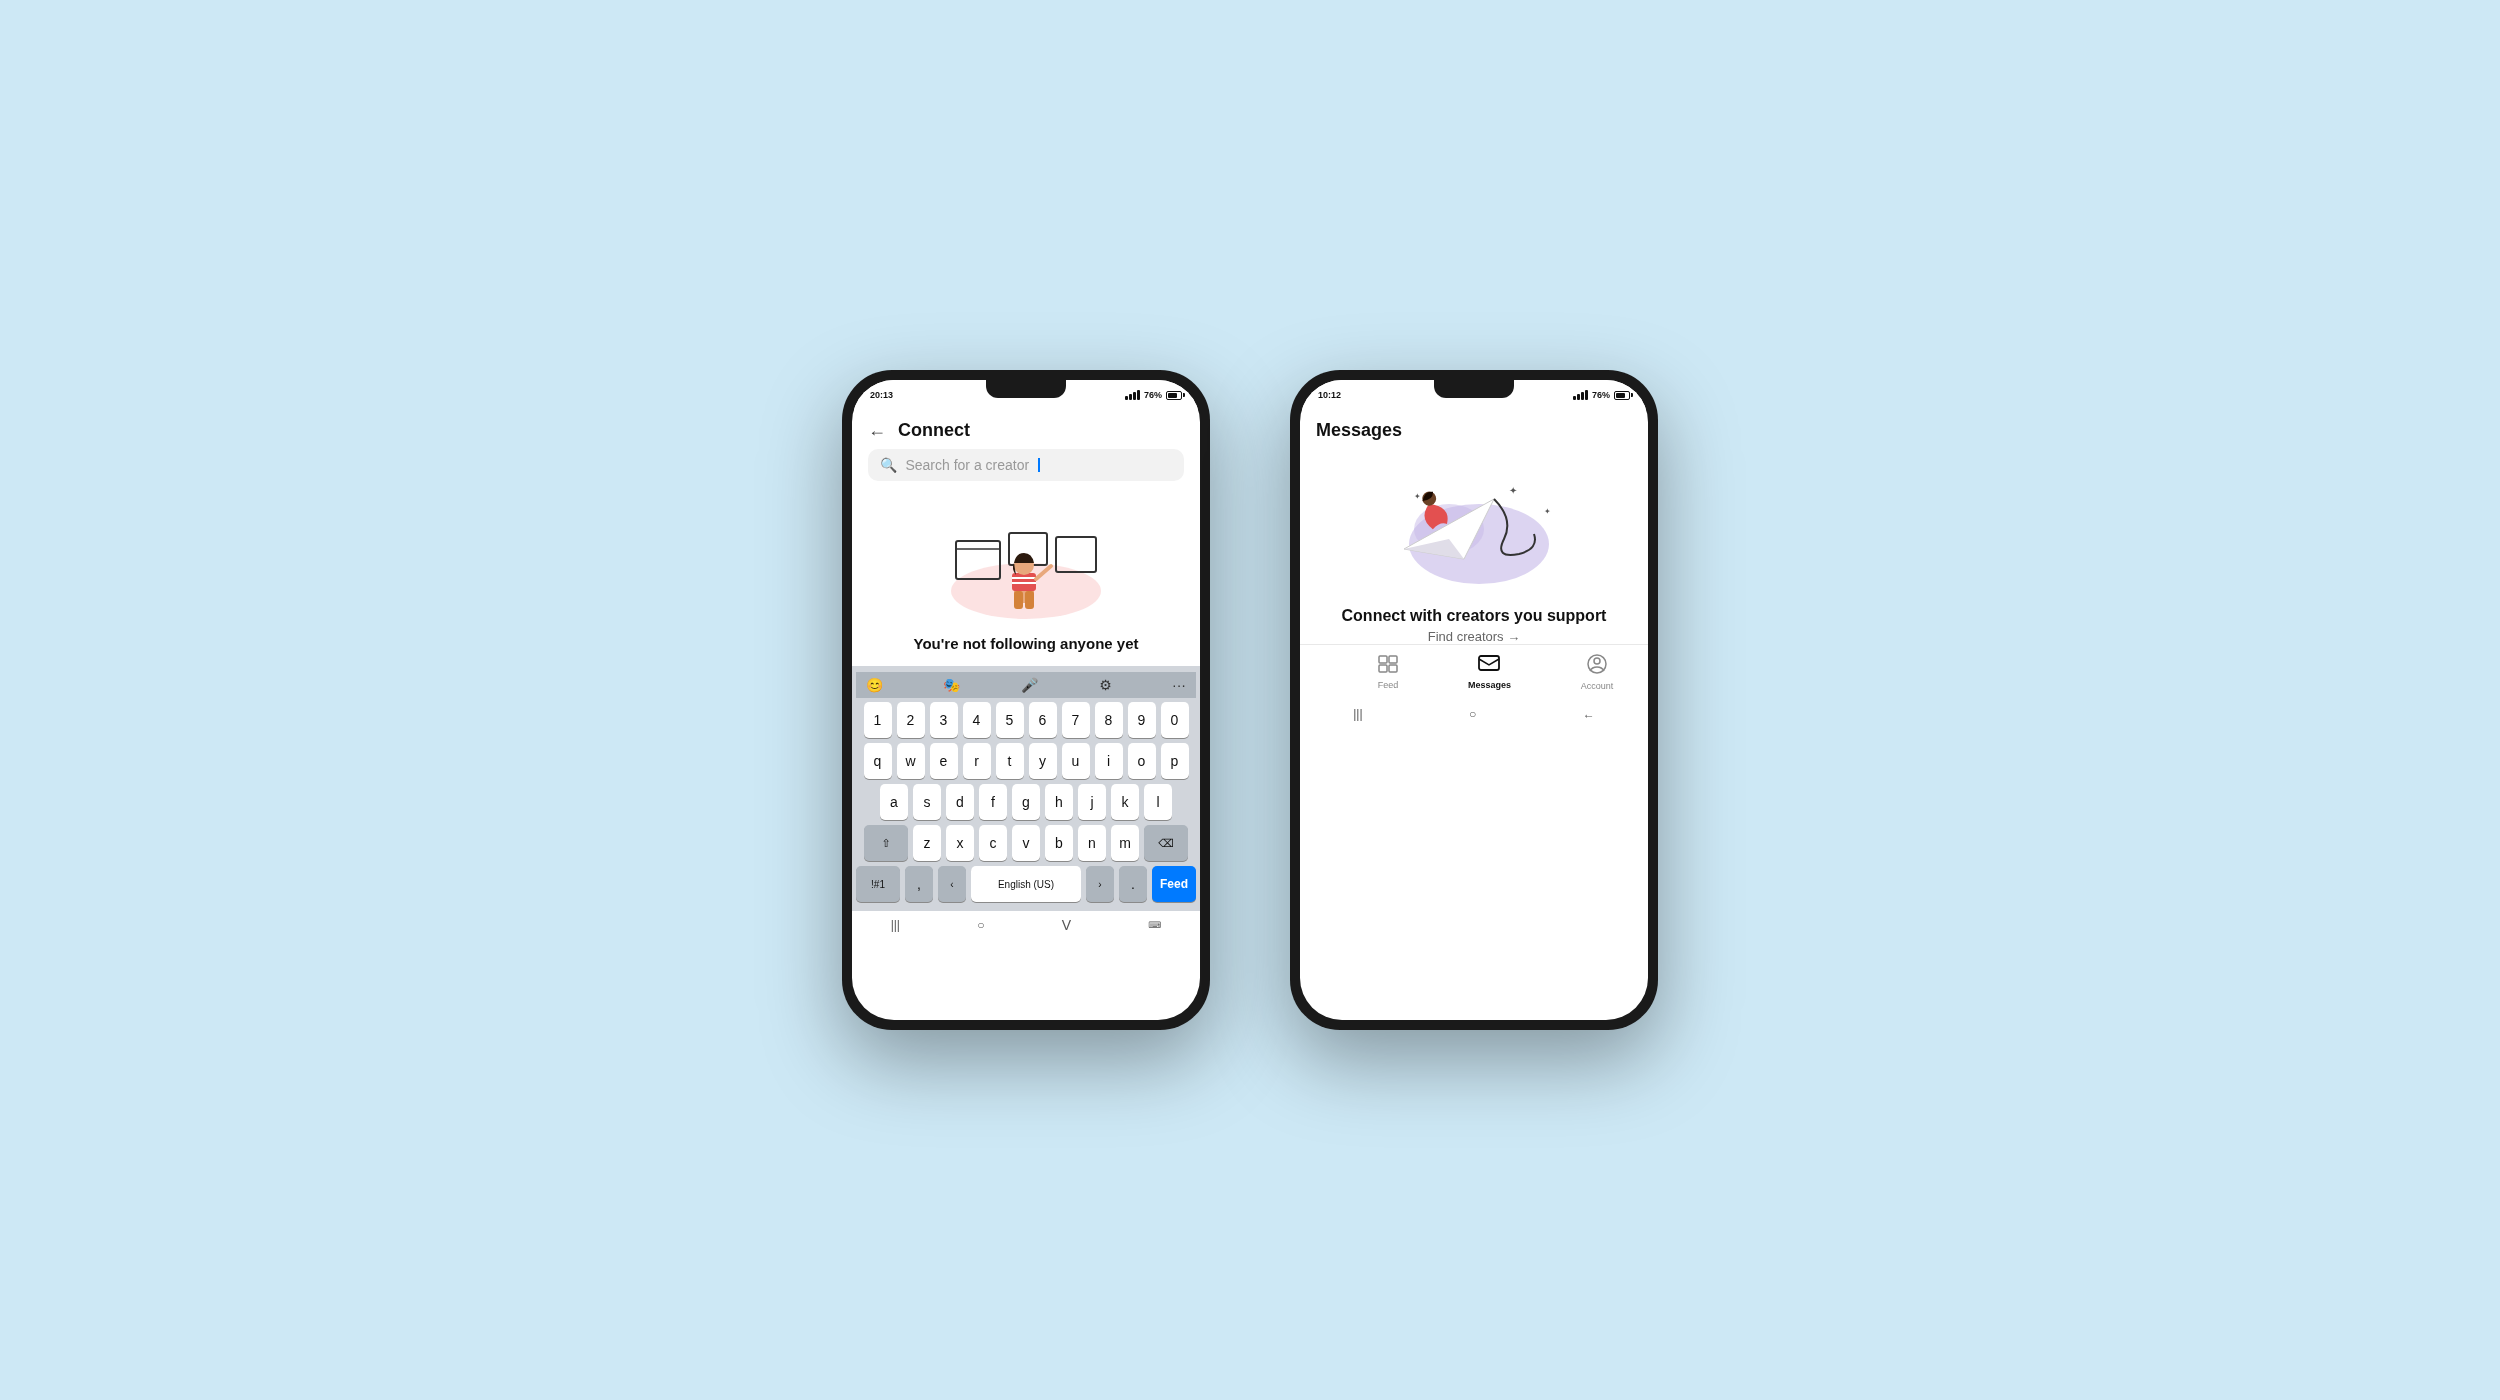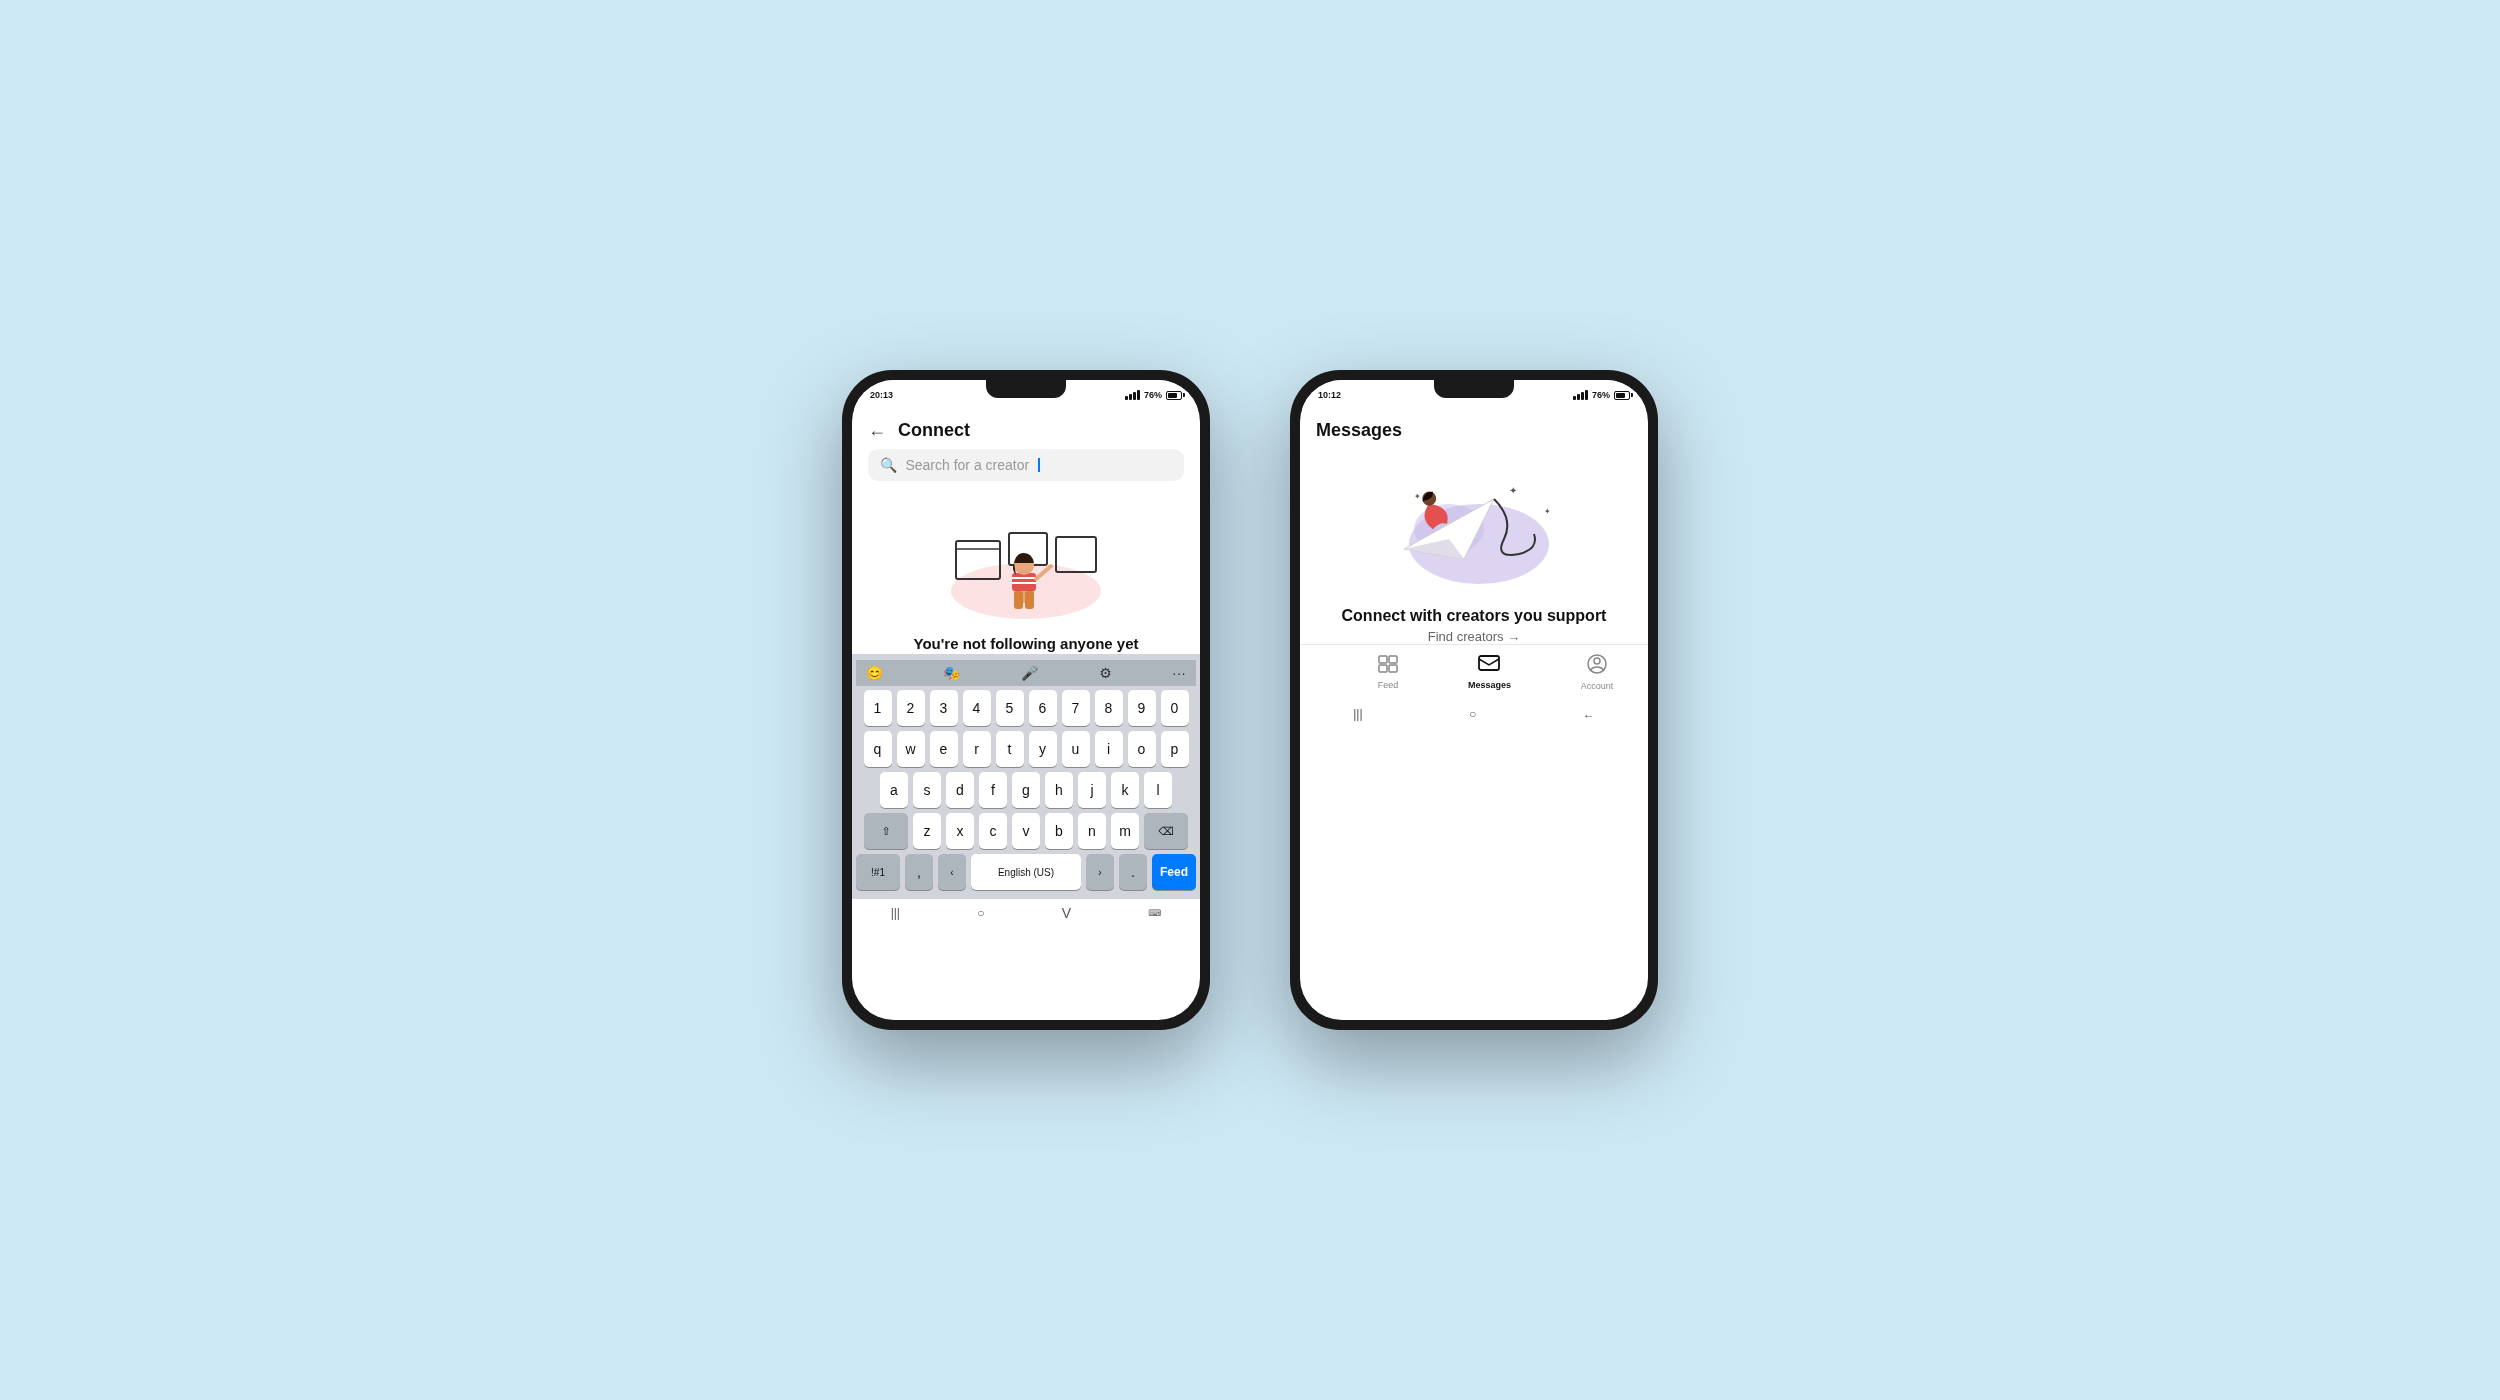--- a/index.html
+++ b/index.html
@@ -153,21 +153,21 @@
       background: #007AFF;
       margin-left: 1px;
       vertical-align: middle;
     }
     .empty-state {
       flex: 1;
       display: flex;
       flex-direction: column;
       align-items: center;
       justify-content: flex-start;
-      padding: 20px 20px 0;
+      padding: 20px 20px 12px;
     }
     .illustration-search {
       width: 180px;
       height: 110px;
       position: relative;
       margin-bottom: 12px;
     }
     .not-following-text {
       font-size: 15px;
       font-weight: 700;

